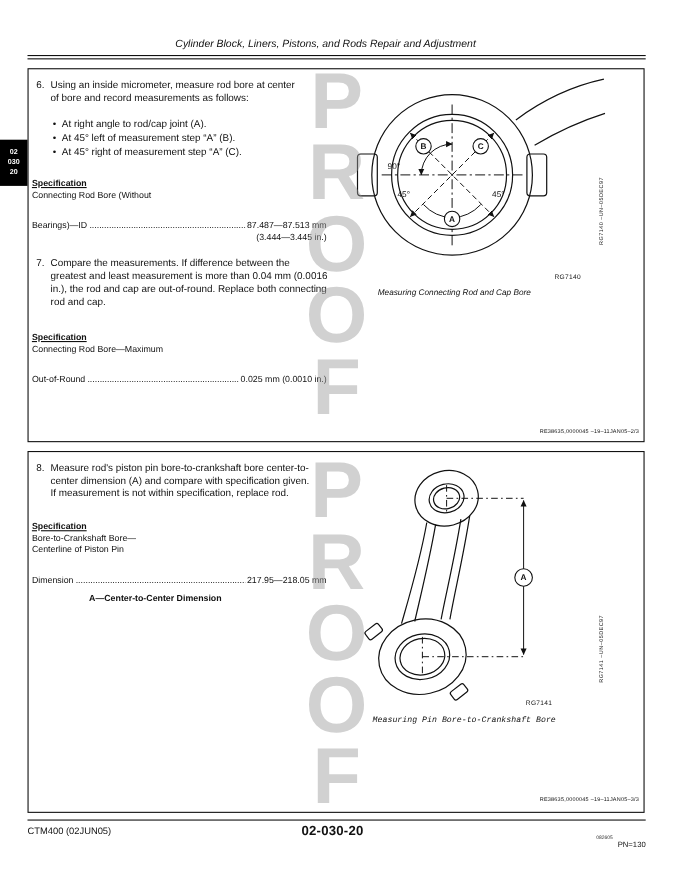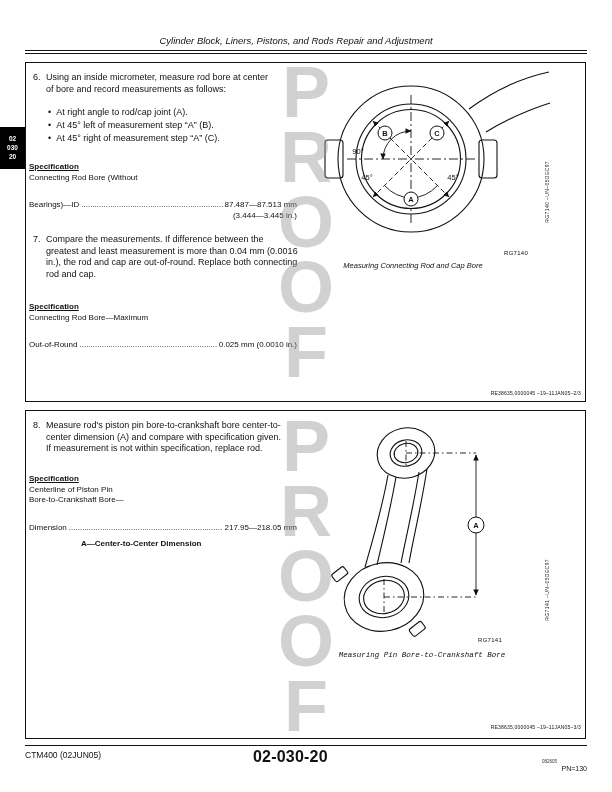--- a/index.html
+++ b/index.html
@@ -81,21 +81,21 @@
   .watermark {
     position:absolute; left:270px; width:72px; text-align:center;
     font-size:72px; line-height:65px; font-weight:700;
     color:#9a9a9a; opacity:.45; pointer-events:none; z-index:6;
   }
   .wm1 { top:60px; } .wm2 { top:414px; }
 
   
   .frule { position:absolute; left:25px; top:745px; width:562px; border-top:1px solid #111; }
   .f-left   { position:absolute; left:25px;  top:750px; font-size:8.5px;text-align:center; }
-  .f-center { position:absolute; left:253px; top:748px; font-size:16px; font-weight:700; letter-spacing:.2px; }
+  .f-center { position:absolute; left:274px; top:748px; font-size:12px; font-weight:700; letter-spacing:.2px; }
   .f-right  { position:absolute; right:25px; top:750px; font-size:8.5px; }
   .f-stamp  { position:absolute; right:55px; top:759px; font-size:4.5px; color:#333; }
   .f-pn     { position:absolute; right:25px; top:765px; font-size:7px; }
 </style>
 </head>
 <body>
 
 <div class="page">
 
   <div class="header-title">Cylinder Block, Liners, Pistons, and Rods Repair and Adjustment</div>
@@ -196,22 +196,22 @@
 
   <section class="box box2">
 
     <div class="step s8">
       <span class="num">8.</span>
       <span class="txt">Measure rod's piston pin bore-to-crankshaft bore center-to-center dimension (A) and compare with specification given. If measurement is not within specification, replace rod.</span>
     </div>
 
     <div class="spec spec3">
       <div class="spec-heading">Specification</div>
+      <div class="spec-line">Bore-to-Crankshaft Bore—</div>
       <div class="spec-line">Centerline of Piston Pin</div>
-      <div class="spec-line">Bore-to-Crankshaft Bore—</div>
       <div class="spec-row">
         <span class="spec-label">Dimension</span>
         <span class="spec-dots">................................................................................</span>
         <span class="spec-value">217.95—218.05 mm</span>
       </div>
     </div>
 
     <div class="legend">A—Center-to-Center Dimension</div>
 
     <svg class="fig fig2" width="190" height="222" viewBox="0 0 190 222">

